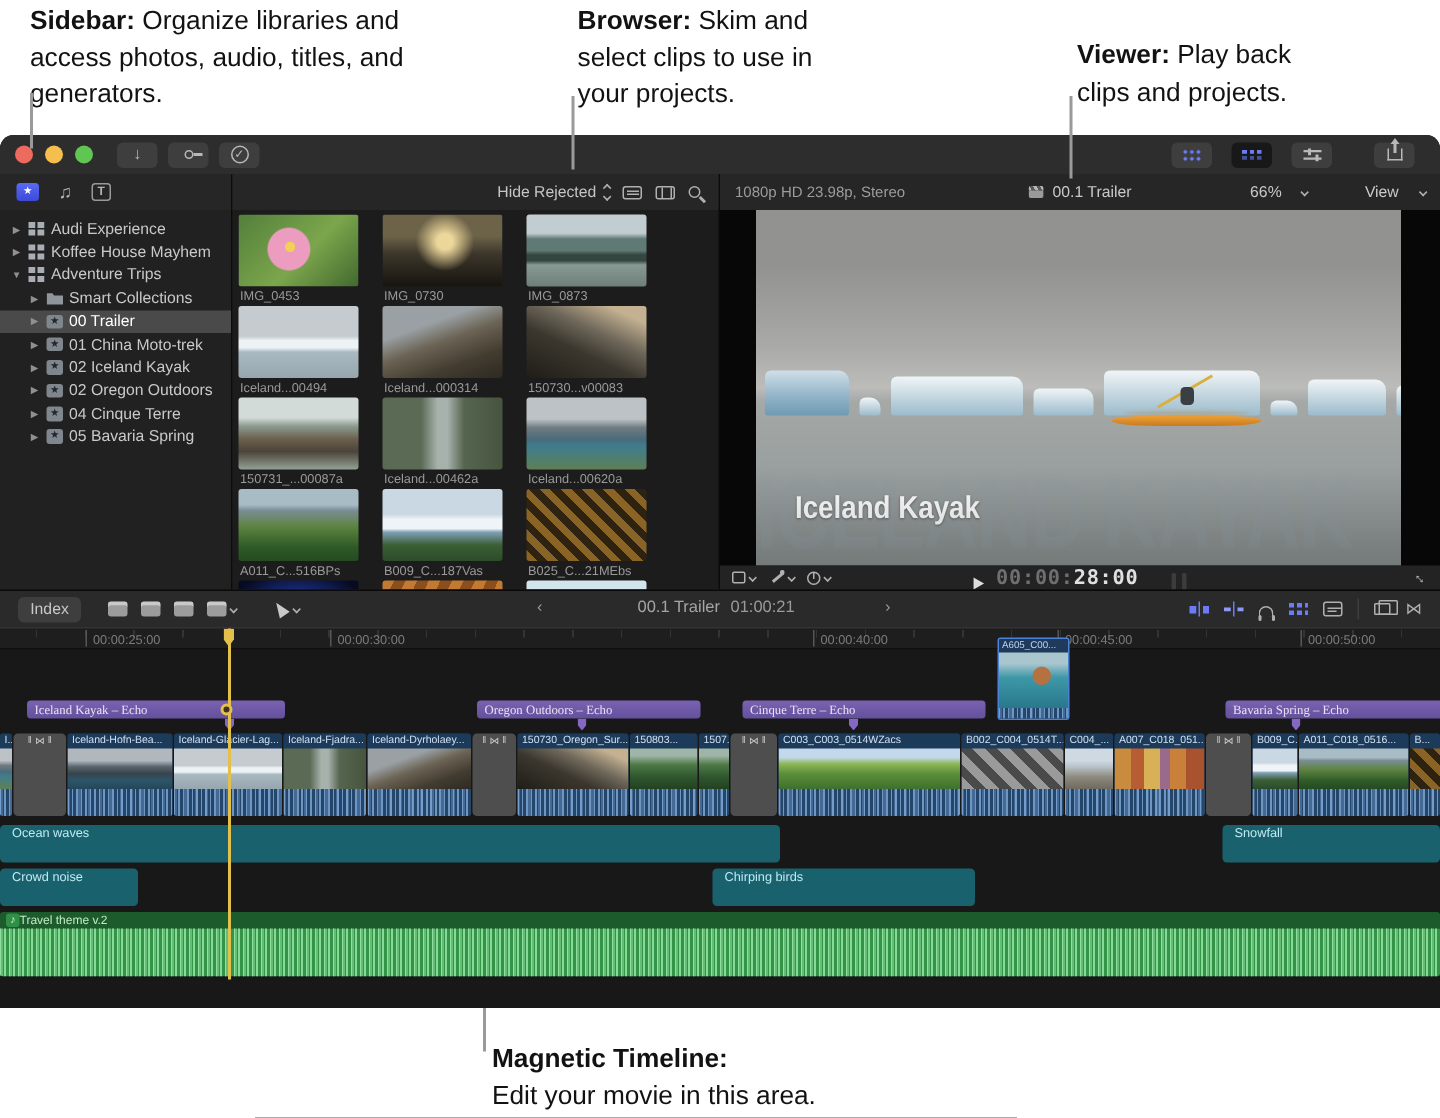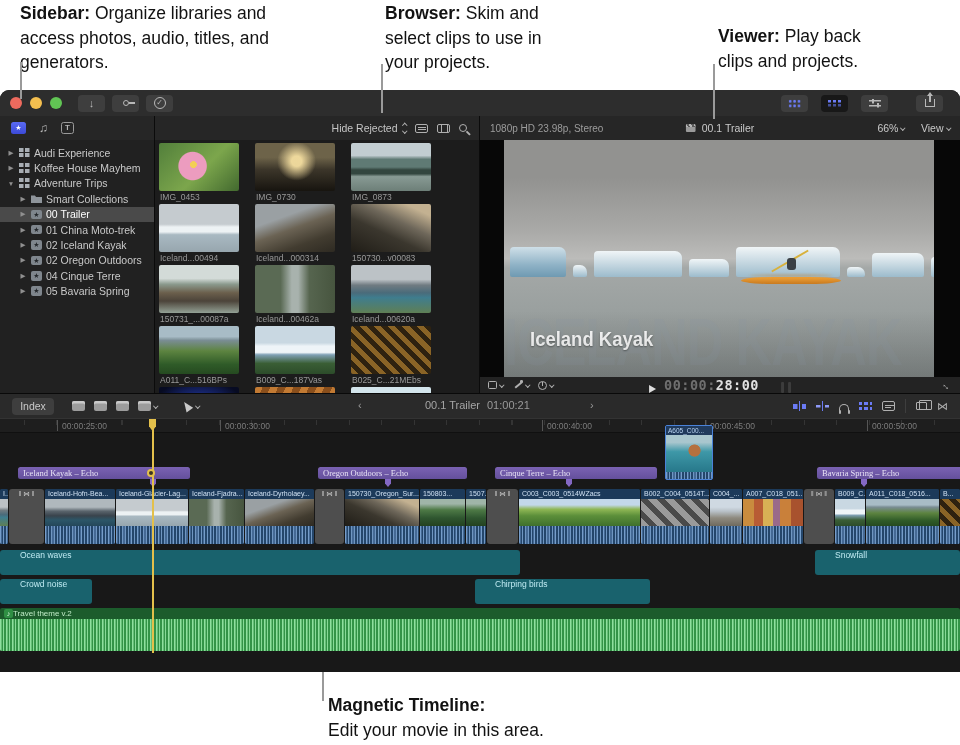--- a/index.html
+++ b/index.html
@@ -104,21 +104,21 @@
              white-space:nowrap; overflow:hidden; }
 
   .viewer { flex:1; background:#0d0d0d; display:flex; flex-direction:column; }
   .vw-header { height:24px; background:#262626; position:relative; display:flex; align-items:center;
                font-size:10px; color:#9c9c9c; padding:0 10px; }
   .vw-center { position:absolute; left:50%; transform:translateX(-50%); display:flex; align-items:center;
                gap:6px; color:#c9c9c9; font-size:10.5px; }
   .ic-clapper { width:10px; height:8px; border-radius:1.5px; overflow:hidden;
      background:linear-gradient(#9a9a9a,#9a9a9a) 0 3px/10px 5px no-repeat,
        repeating-linear-gradient(60deg,#b5b5b5 0 2px,#5a5a5a 2px 4px) 0 0/10px 3px no-repeat; }
-  .vw-right { margin-left:auto; display:flex; align-items:center; gap:3px; color:#c9c9c9; font-size:10.5px; }
+  .vw-right { margin-left:auto; display:flex; align-items:center; gap:14px; color:#c9c9c9; font-size:10.5px; }
   .vw-stage { flex:1; position:relative; background:#070707; }
   .video { position:absolute; left:24px; top:0; width:430px; height:237px; overflow:hidden;
      background:linear-gradient(180deg,#929290 0 16%,#a9a9a7 38%,#bcbcba 50%,#a4a8a7 54%,#9aa09f 72%,#8f9594 100%); }
   .berg-row { position:absolute; left:0; right:0; top:44%; height:14%; display:flex; align-items:flex-end;
               gap:7px; padding:0 6px; }
   .berg { background:linear-gradient(180deg,#f0f5f7,#c2d5df 55%,#9cbbcc); border-radius:4px 7px 2px 2px; flex:none; }
   .video::after { content:""; position:absolute; inset:0;
      background:linear-gradient(180deg,rgba(0,0,0,0) 72%,rgba(20,24,24,.22)); }
   .kayak { position:absolute; left:55%; top:52.5%; width:100px; height:20px; }
   .kayak .hull { position:absolute; bottom:0; left:0; width:100px; height:7px; border-radius:50% / 80%;
@@ -229,21 +229,21 @@
                     repeating-linear-gradient(90deg,rgba(100,140,190,.5) 0 2px,rgba(0,0,0,0) 2px 7px),#24466b; }
   .wavA { background:repeating-linear-gradient(90deg,rgba(150,220,230,.8) 0 1px,rgba(0,0,0,0) 1px 3px),
                     repeating-linear-gradient(90deg,rgba(150,220,230,.45) 0 2px,rgba(0,0,0,0) 2px 6px),#2a7e8a; }
   .wavM { background:repeating-linear-gradient(90deg,rgba(150,230,165,.85) 0 1px,rgba(0,0,0,0) 1px 3px),
                     repeating-linear-gradient(90deg,rgba(150,230,165,.5) 0 2px,rgba(0,0,0,0) 2px 6px),#339347; }
 
   
   .aclip { position:absolute; height:25px; border-radius:3px; overflow:hidden; display:flex;
            flex-direction:column; background:#19626d; }
   .aclip.row1 { top:117px; } .aclip.row2 { top:146px; }
-  .ahead { height:27px; flex:none; font-size:8.5px; color:#bfeaf2; line-height:11px; padding:0 20px;
+  .ahead { height:27px; flex:none; font-size:8.5px; color:#bfeaf2; line-height:11px; padding:0 8px;
            white-space:nowrap; overflow:hidden; }
   .awave { flex:1; }
 
   
   .music { position:absolute; left:0; right:0; top:175px; height:43px; border-radius:2px; overflow:hidden; }
   .mhead { height:11px; background:#1c5c2c; color:#bfeac6; font-size:8px; display:flex; align-items:center;
            gap:0; padding-left:4px; }
   .mbadge { width:9px; height:9px; background:#2f8f44; border-radius:2px; color:#d8f5dd; font-size:7px;
             line-height:9px; text-align:center; }
   .mwave { height:32px; }

